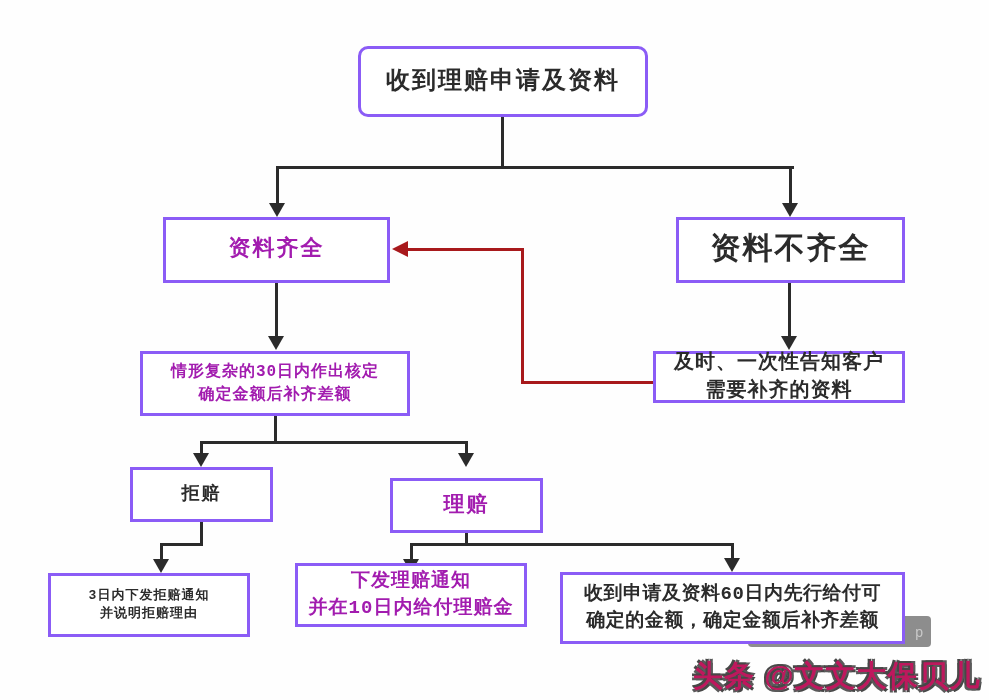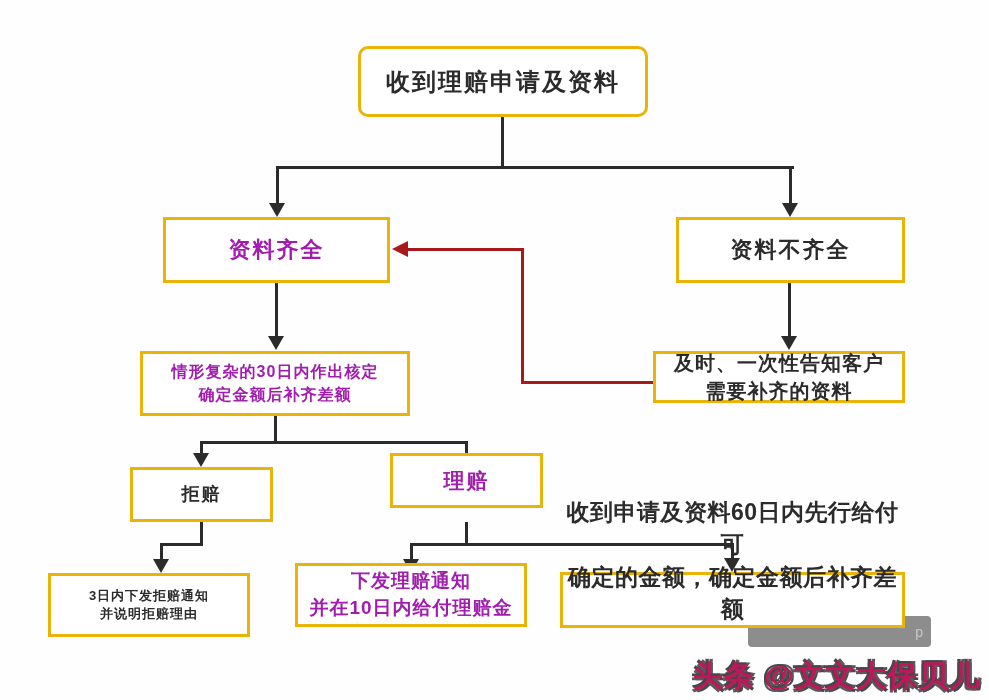--- a/index.html
+++ b/index.html
@@ -6,30 +6,31 @@
   #stage{
     position:relative;
     width:989px;height:700px;
     background:#fefefe;
     font-family:"Liberation Sans","DejaVu Sans",sans-serif;
     overflow:hidden;
   }
   .box{
     position:absolute;
     background:#ffffff;
-    border:3px solid #eab308;
+    border:3px solid #8b5cf6;
     box-sizing:border-box;
     display:flex;flex-direction:column;
     align-items:center;justify-content:center;
     text-align:center;
     font-weight:bold;
     color:#2b2b2b;
     letter-spacing:2px;
     line-height:1.4;
     z-index:2;
+    font-family:Liberation Mono, monospace;
   }
   .box.red{color:#a21caf;}
   .box.rounded{border-radius:10px;}
   .hline,.vline{position:absolute;background:#2b2b2b;z-index:1;}
   .redseg{background:#a8191c;}
   .arrow-down{
     position:absolute;width:0;height:0;
     border-left:8px solid transparent;
     border-right:8px solid transparent;
     border-top:14px solid #2b2b2b;
@@ -57,28 +58,28 @@
     font-size:30px;font-weight:bold;
     letter-spacing:1px;
     color:#be185d;
     text-shadow:-2px -2px 0 #474747, 2px -2px 0 #5a5a5a, -2px 2px 0 #5a5a5a, 2px 2px 0 #474747;
     z-index:3;
     white-space:nowrap;
   }
   
   #n-start          {left:358px;top:46px;  width:290px;height:71px;font-size:24px;}
   #n-complete       {left:163px;top:217px; width:227px;height:66px;font-size:22px;}
-  #n-incomplete     {left:676px;top:217px; width:229px;height:66px;font-size:22px;}
+  #n-incomplete     {left:676px;top:217px; width:229px;height:66px;font-size:30px;}
   #n-assess         {left:140px;top:351px; width:270px;height:65px;font-size:16px;letter-spacing:1px;}
   #n-notify         {left:653px;top:351px; width:252px;height:52px;font-size:20px;letter-spacing:1px;}
   #n-reject         {left:130px;top:467px; width:143px;height:55px;font-size:18px;}
-  #n-claim          {left:390px;top:453px; width:153px;height:55px;font-size:21px;}
+  #n-claim          {left:390px;top:478px; width:153px;height:55px;font-size:21px;}
   #n-reject-notice  {left:48px; top:573px; width:202px;height:64px;font-size:13px;letter-spacing:1px;}
   #n-claim-notice   {left:295px;top:563px; width:232px;height:64px;font-size:19px;letter-spacing:1px;}
-  #n-advance        {left:560px;top:572px; width:345px;height:56px;font-size:23px;letter-spacing:0.5px;justify-content:flex-end;}
+  #n-advance        {left:560px;top:572px; width:345px;height:72px;font-size:19px;letter-spacing:0.5px;}
 </style>
 </head>
 <body>
 
 <div id="stage">
 
   <div class="box rounded" id="n-start">
     <span>收到理赔申请及资料</span>
   </div>
 

